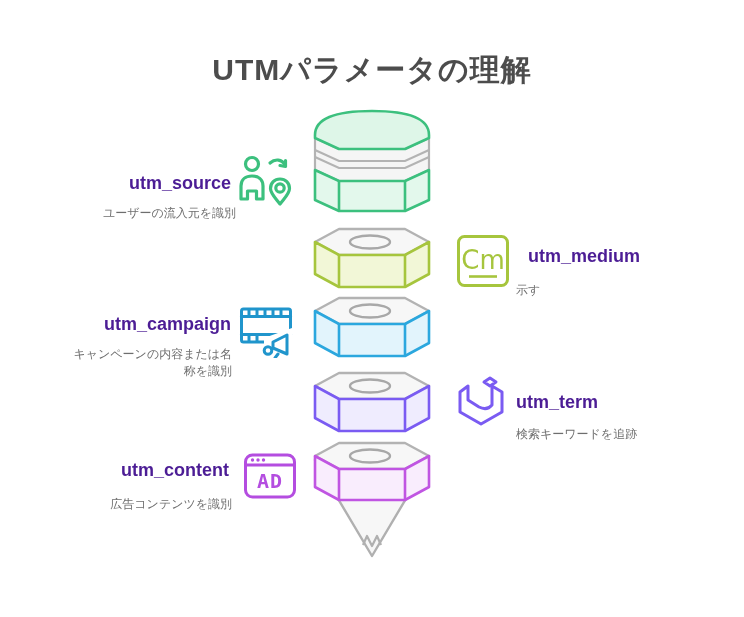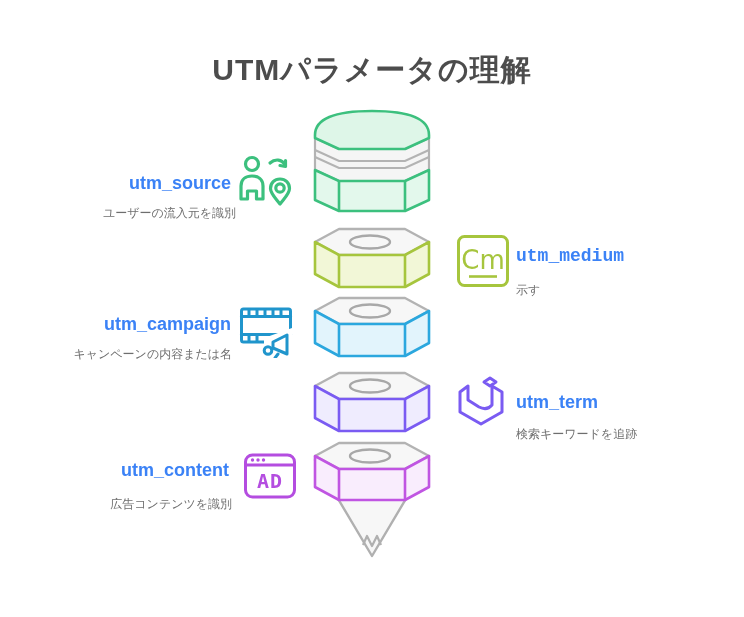--- a/index.html
+++ b/index.html
@@ -5,21 +5,21 @@
   html,body{margin:0;padding:0;background:#ffffff;}
   .canvas{
     position:relative;width:744px;height:617px;background:#ffffff;overflow:hidden;
     font-family:"Liberation Sans","DejaVu Sans",sans-serif;
   }
   .title{
     position:absolute;top:50px;left:0;width:100%;text-align:center;
     font-size:30px;font-weight:bold;color:#4c4c4c;letter-spacing:1px;
   }
   .param-label{
-    position:absolute;font-size:18px;font-weight:bold;color:#3b82f6;white-space:nowrap;
+    position:absolute;font-size:18px;font-weight:bold;color:#4c1d95;white-space:nowrap;
   }
   .param-desc{
     position:absolute;font-size:12px;color:#6e6e6e;line-height:1.45;
   }
   .icon{position:absolute;width:56px;height:56px;}
   .icon svg{display:block;width:100%;height:100%;}
   .layer{position:absolute;}
   .layer svg{display:block;width:100%;height:100%;}
   .right-align{text-align:right;}
   .left-col-label{right:513px;}
@@ -94,41 +94,42 @@
   <div class="param-label left-col-label right-align" style="top:173px;">utm_source</div>
   <div class="param-desc right-align" style="right:508px;top:205px;white-space:nowrap;">ユーザーの流入元を識別</div>
 
   <div class="icon" style="left:455px;top:233px;text-align:right;">
     <svg viewBox="0 0 56 56">
       <rect x="3.5" y="3.5" width="49" height="49" rx="6" fill="none" stroke="#a6c53d" stroke-width="3"></rect>
       <text x="28" y="36" text-anchor="middle" font-family="DejaVu Sans, Liberation Sans, sans-serif" font-size="26" fill="#a6c53d">Cm</text>
       <line x1="14" y1="43.5" x2="42" y2="43.5" stroke="#a6c53d" stroke-width="2.6"></line>
     </svg>
   </div>
-  <div class="param-label" style="left:516px;top:246px;font-family:Liberation Mono, monospace;">utm_medium</div>
+  <div class="param-label" style="left:528px;top:246px;">utm_medium</div>
   <div class="param-desc desc-wrap" style="left:516px;top:282px;">
     <div>示す</div>
   </div>
 
   <div class="icon" style="left:238px;top:302px;">
     <svg viewBox="0 0 56 56" fill="none" stroke="#2095cc" stroke-width="3" stroke-linecap="round" stroke-linejoin="round">
       <rect x="3.5" y="7" width="49" height="33" rx="2"></rect>
       <line x1="3.5" y1="14.5" x2="52.5" y2="14.5"></line>
       <line x1="3.5" y1="32.5" x2="52.5" y2="32.5"></line>
       <path d="M11,7.5 V14 M19,7.5 V14 M27,7.5 V14 M35,7.5 V14 M43,7.5 V14"></path>
       <path d="M11,33 V39.5 M19,33 V39.5"></path>
       <polygon points="26,36 54,26 54,56 26,54" fill="#ffffff" stroke="none"></polygon>
       <path d="M49,33 V52 L35,46 V40 Z"></path>
       <circle cx="30" cy="48.5" r="3.8"></circle>
       <path d="M40,52 L37,56"></path>
     </svg>
   </div>
   <div class="param-label left-col-label right-align" style="top:314px;">utm_campaign</div>
   <div class="param-desc desc-wrap right-align" style="right:512px;top:346px;">
     <div>キャンペーンの内容または名</div>
+    <div>称を識別</div>
   </div>
 
   <div class="icon" style="left:454px;top:374px;">
     <svg viewBox="0 0 56 56" fill="none" stroke="#7a5bf2" stroke-width="3" stroke-linecap="round" stroke-linejoin="round">
       <path d="M14,12 L14,26 L25,33 Q33,37 38,31 L38,12 L48,18 L48,38 L27,50 L6,38 L6,18 Z"></path>
       <path d="M30,8 L36,4 L42,8 L36,12 Z"></path>
     </svg>
   </div>
   <div class="param-label" style="left:516px;top:392px;">utm_term</div>
   <div class="param-desc" style="left:516px;top:426px;white-space:nowrap;">検索キーワードを追跡</div>

